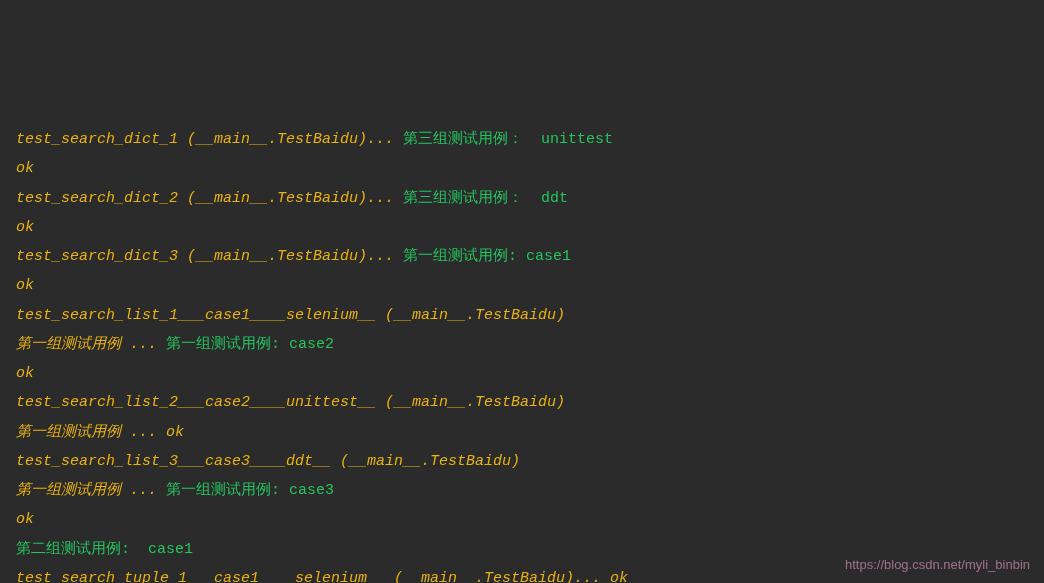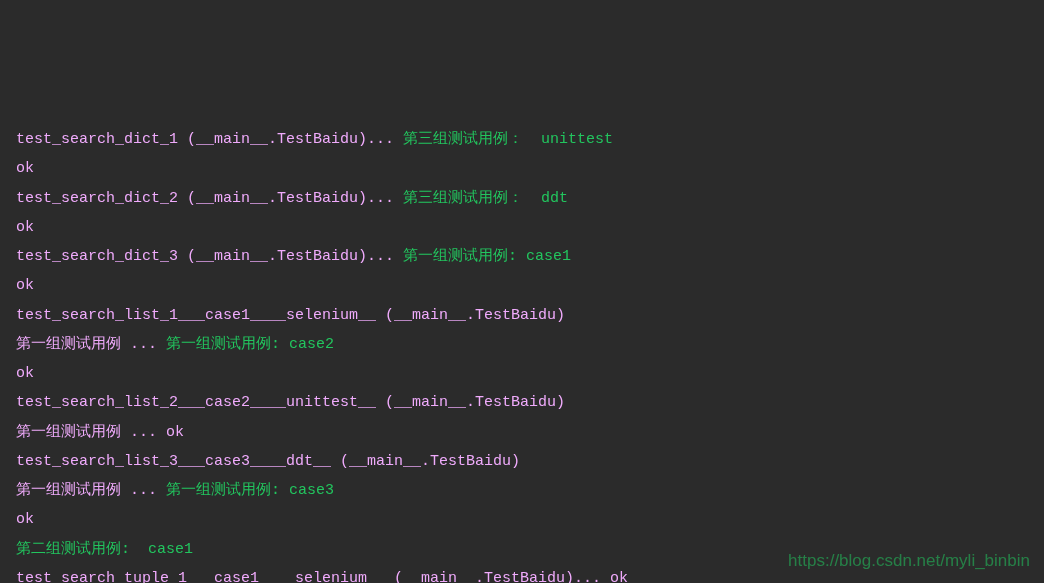--- a/index.html
+++ b/index.html
@@ -13,34 +13,35 @@
       font-size: 15px;
       line-height: 1.95;
       padding: 8px 16px;
       width: 1044px;
       height: 583px;
       overflow: hidden;
       position: relative;
       white-space: pre;
     }
     .red {
-      color: #f0abfc;
+      color: #eab308;
+      font-style: italic;
     }
     .gray {
       color: #22c55e;
     }
     .line {
       display: block;
     }
     .watermark {
       position: absolute;
       bottom: 6px;
       right: 14px;
-      color: #22c55e;
-      font-size: 17px;
+      color: #f9a8d4;
+      font-size: 13px;
       opacity: 0.55;
       font-family: Arial, sans-serif;
     }
   </style>
 </head>
 <body>
 
 
 
 <div id="output"><div class="line"><span class="red">test_search_dict_1 (__main__.TestBaidu)... </span><span class="gray">第三组测试用例：  unittest</span></div><div class="line"><span class="red">ok</span></div><div class="line"><span class="red">test_search_dict_2 (__main__.TestBaidu)... </span><span class="gray">第三组测试用例：  ddt</span></div><div class="line"><span class="red">ok</span></div><div class="line"><span class="red">test_search_dict_3 (__main__.TestBaidu)... </span><span class="gray">第一组测试用例: case1</span></div><div class="line"><span class="red">ok</span></div><div class="line"><span class="red">test_search_list_1___case1____selenium__ (__main__.TestBaidu)</span></div><div class="line"><span class="red">第一组测试用例 ... </span><span class="gray">第一组测试用例: case2</span></div><div class="line"><span class="red">ok</span></div><div class="line"><span class="red">test_search_list_2___case2____unittest__ (__main__.TestBaidu)</span></div><div class="line"><span class="red">第一组测试用例 ... ok</span></div><div class="line"><span class="red">test_search_list_3___case3____ddt__ (__main__.TestBaidu)</span></div><div class="line"><span class="red">第一组测试用例 ... </span><span class="gray">第一组测试用例: case3</span></div><div class="line"><span class="red">ok</span></div><div class="line"><span class="gray">第二组测试用例:  case1</span></div><div class="line"><span class="red">test_search_tuple_1___case1____selenium__ (__main__.TestBaidu)... ok</span></div></div>

